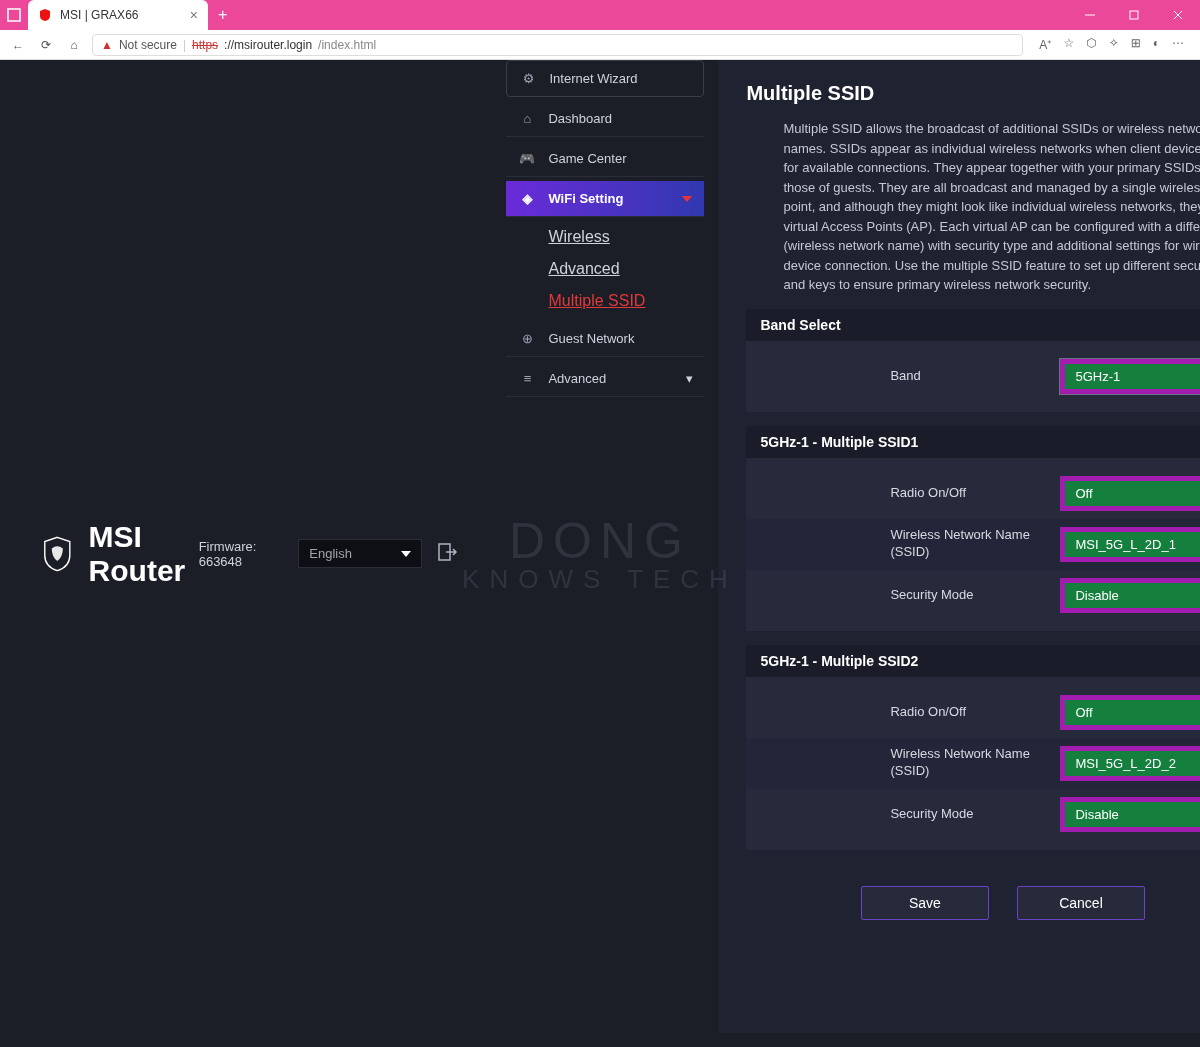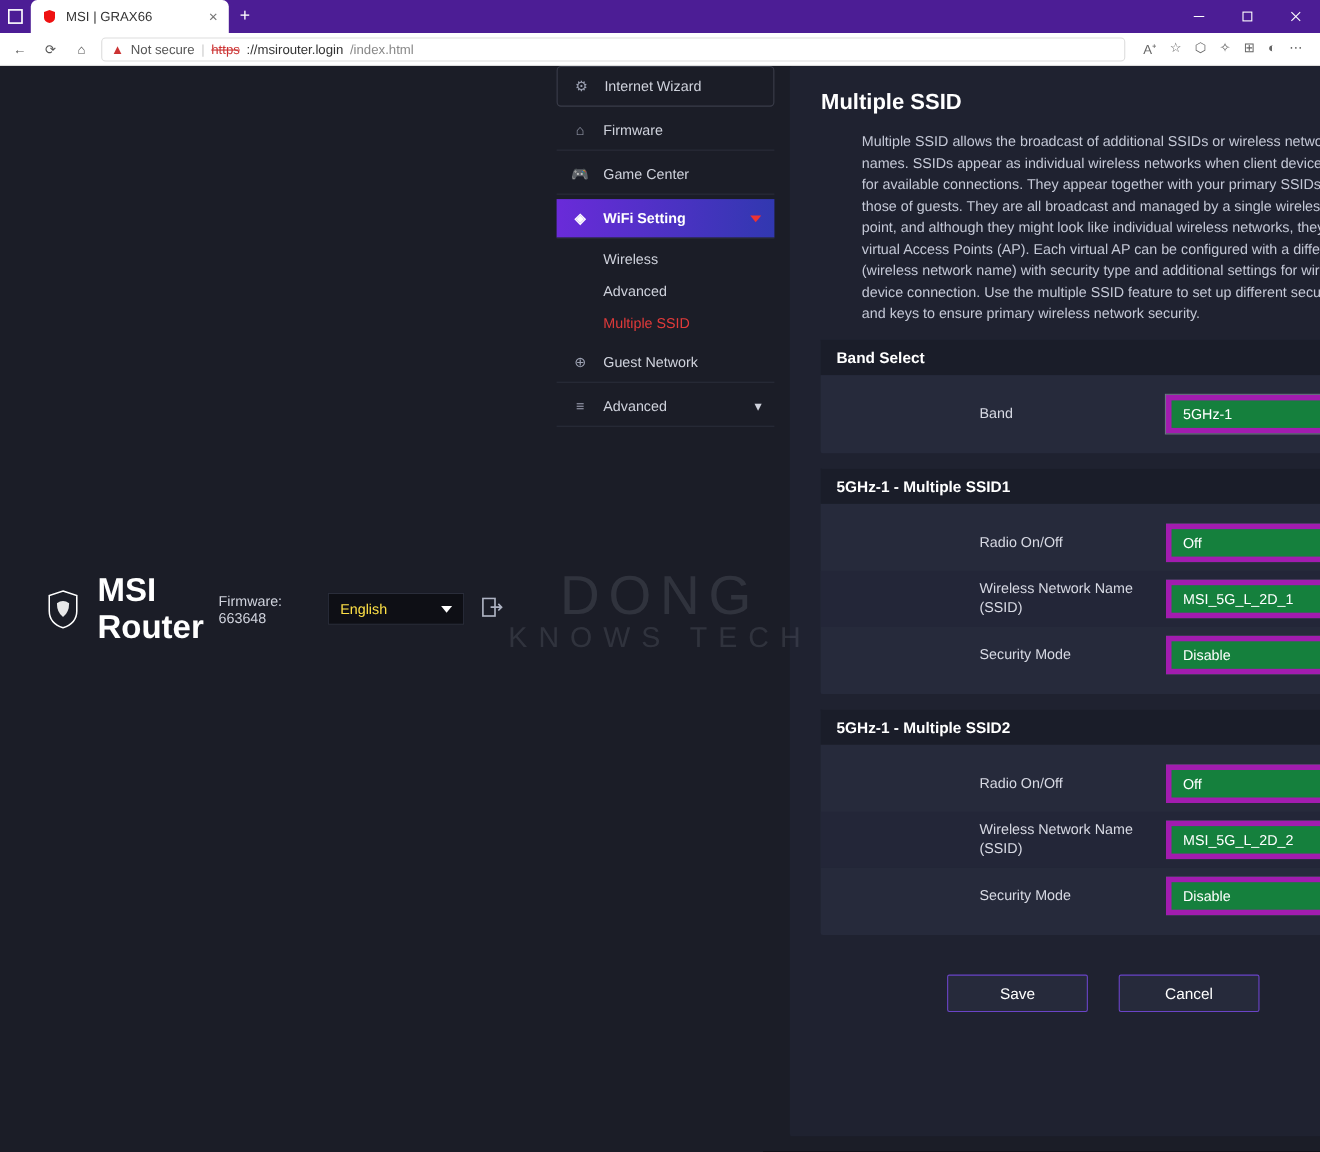--- a/index.html
+++ b/index.html
@@ -1,19 +1,19 @@
 <!DOCTYPE html>
 <html><head>
 <meta charset="utf-8">
 <style>
   * { box-sizing: border-box; margin: 0; padding: 0; }
   body { font-family: "Segoe UI", Arial, sans-serif; background: #000; width: 1200px; height: 1047px; overflow: hidden; }
 
   
-  .titlebar { height: 30px; background: #4c1d95; display: flex; align-items: center; justify-content: space-between; color: #fff; font-size: 12px; }
+  .titlebar { height: 30px; background: #ec4899; display: flex; align-items: center; justify-content: space-between; color: #fff; font-size: 12px; }
   .titlebar-left { display: flex; align-items: center; height: 100%; }
   .tab-icon { width: 28px; display: flex; align-items: center; justify-content: center; }
   .tab { background: #fff; color: #333; height: 30px; display: flex; align-items: center; padding: 0 10px; gap: 8px; border-top-left-radius: 6px; border-top-right-radius: 6px; min-width: 180px; }
   .tab .favicon { width: 14px; height: 14px; display: flex; align-items: center; justify-content: center; color: #e11; }
   .tab .close { color: #777; font-size: 14px; }
   .newtab { color: #fff; padding: 0 10px; font-size: 16px; }
   .win-ctrls { display: flex; }
   .win-btn { width: 44px; height: 30px; display: flex; align-items: center; justify-content: center; color: #fff; }
   .addrbar { height: 30px; background: #fff; display: flex; align-items: center; padding: 0 8px; gap: 8px; color: #555; font-size: 12px; border-bottom: 1px solid #ddd; }
   .addrbar .icon { width: 20px; text-align: center; color: #555; }
@@ -26,32 +26,32 @@
   .addr-right { display: flex; gap: 12px; padding: 0 8px; color: #666; }
 
   
   .page { background: #000; height: calc(1047px - 60px); padding: 0; }
   .app { background: #1b1d27; margin: 0; height: 100%; display: flex; flex-direction: row; }
   .topbar { display: flex; align-items: center; justify-content: space-between; padding: 18px 34px 18px 42px; }
   .brand { display: flex; align-items: center; gap: 16px; }
   .logo-shield { width: 44px; height: 52px; }
   .brand-title { color: #fff; font-size: 30px; font-weight: 600; }
   .top-right { display: flex; align-items: center; gap: 16px; color: #cfd2dc; font-size: 13px; }
-  .lang-select { background: #0e0f15; color: #fde047; border: 1px solid #2a2d3a; padding: 6px 10px; width: 150px; display: flex; align-items: center; justify-content: space-between; font-size: 13px; }
+  .lang-select { background: #0e0f15; color: #a3a3a3; border: 1px solid #2a2d3a; padding: 6px 10px; width: 150px; display: flex; align-items: center; justify-content: space-between; font-size: 13px; }
   .logout { color: #aeb3c3; }
 
   .body { display: flex; gap: 14px; padding: 0 14px 14px 14px; flex: 1; }
   .sidebar { width: 198px; display: flex; flex-direction: column; gap: 4px; }
   .nav-item { display: flex; align-items: center; gap: 12px; color: #cfd2dc; padding: 10px 12px; font-size: 13px; border-bottom: 1px solid #2a2d3a; }
   .nav-item.wizard { border: 1px solid #3a3d4a; border-radius: 4px; }
   .nav-item.active { background: linear-gradient(90deg, #6a2bd9, #3138b0); color: #fff; font-weight: 600; position: relative; }
   .nav-item.active::after { content: ""; position: absolute; right: 12px; top: 50%; transform: translateY(-50%); border-left: 5px solid transparent; border-right: 5px solid transparent; border-top: 6px solid #e33; }
   .nav-icon { width: 18px; text-align: center; color: #9da2b3; }
   .subnav { padding-left: 42px; }
-  .subitem { color: #cfd2dc; padding: 7px 0; font-size: 13px; }
+  .subitem { color: #cfd2dc; padding: 7px 0; font-size: 16px; text-decoration: underline; }
   .subitem.sel { color: #e03a3a; }
   .nav-chevron { margin-left: auto; color: #cfd2dc; }
 
   .content { flex: 1; background: #1f2230; border-radius: 2px; padding: 22px 28px; color: #cfd2dc; display: flex; flex-direction: column; gap: 14px; }
   .content h1 { color: #fff; font-size: 20px; font-weight: 600; }
   .content p.desc { font-size: 13px; line-height: 1.5; color: #c4c8d6; margin-left: 37px; }
 
   .panel { background: #262a3b; border-radius: 2px; }
   .panel-head { background: #1a1d29; color: #fff; font-size: 14px; font-weight: 600; padding: 8px 14px; }
   .panel-body { padding: 10px 0; }
@@ -160,21 +160,21 @@
   </div>
 
   <div class="body">
     <div class="sidebar">
       <div class="nav-item wizard">
         <span class="nav-icon">⚙</span>
         <span>Internet Wizard</span>
       </div>
       <div class="nav-item">
         <span class="nav-icon">⌂</span>
-        <span>Firmware</span>
+        <span>Dashboard</span>
       </div>
       <div class="nav-item">
         <span class="nav-icon">🎮</span>
         <span>Game Center</span>
       </div>
       <div class="nav-item active">
         <span class="nav-icon" style="color:#fff">◈</span>
         <span>WiFi Setting</span>
       </div>
       <div class="subnav">

